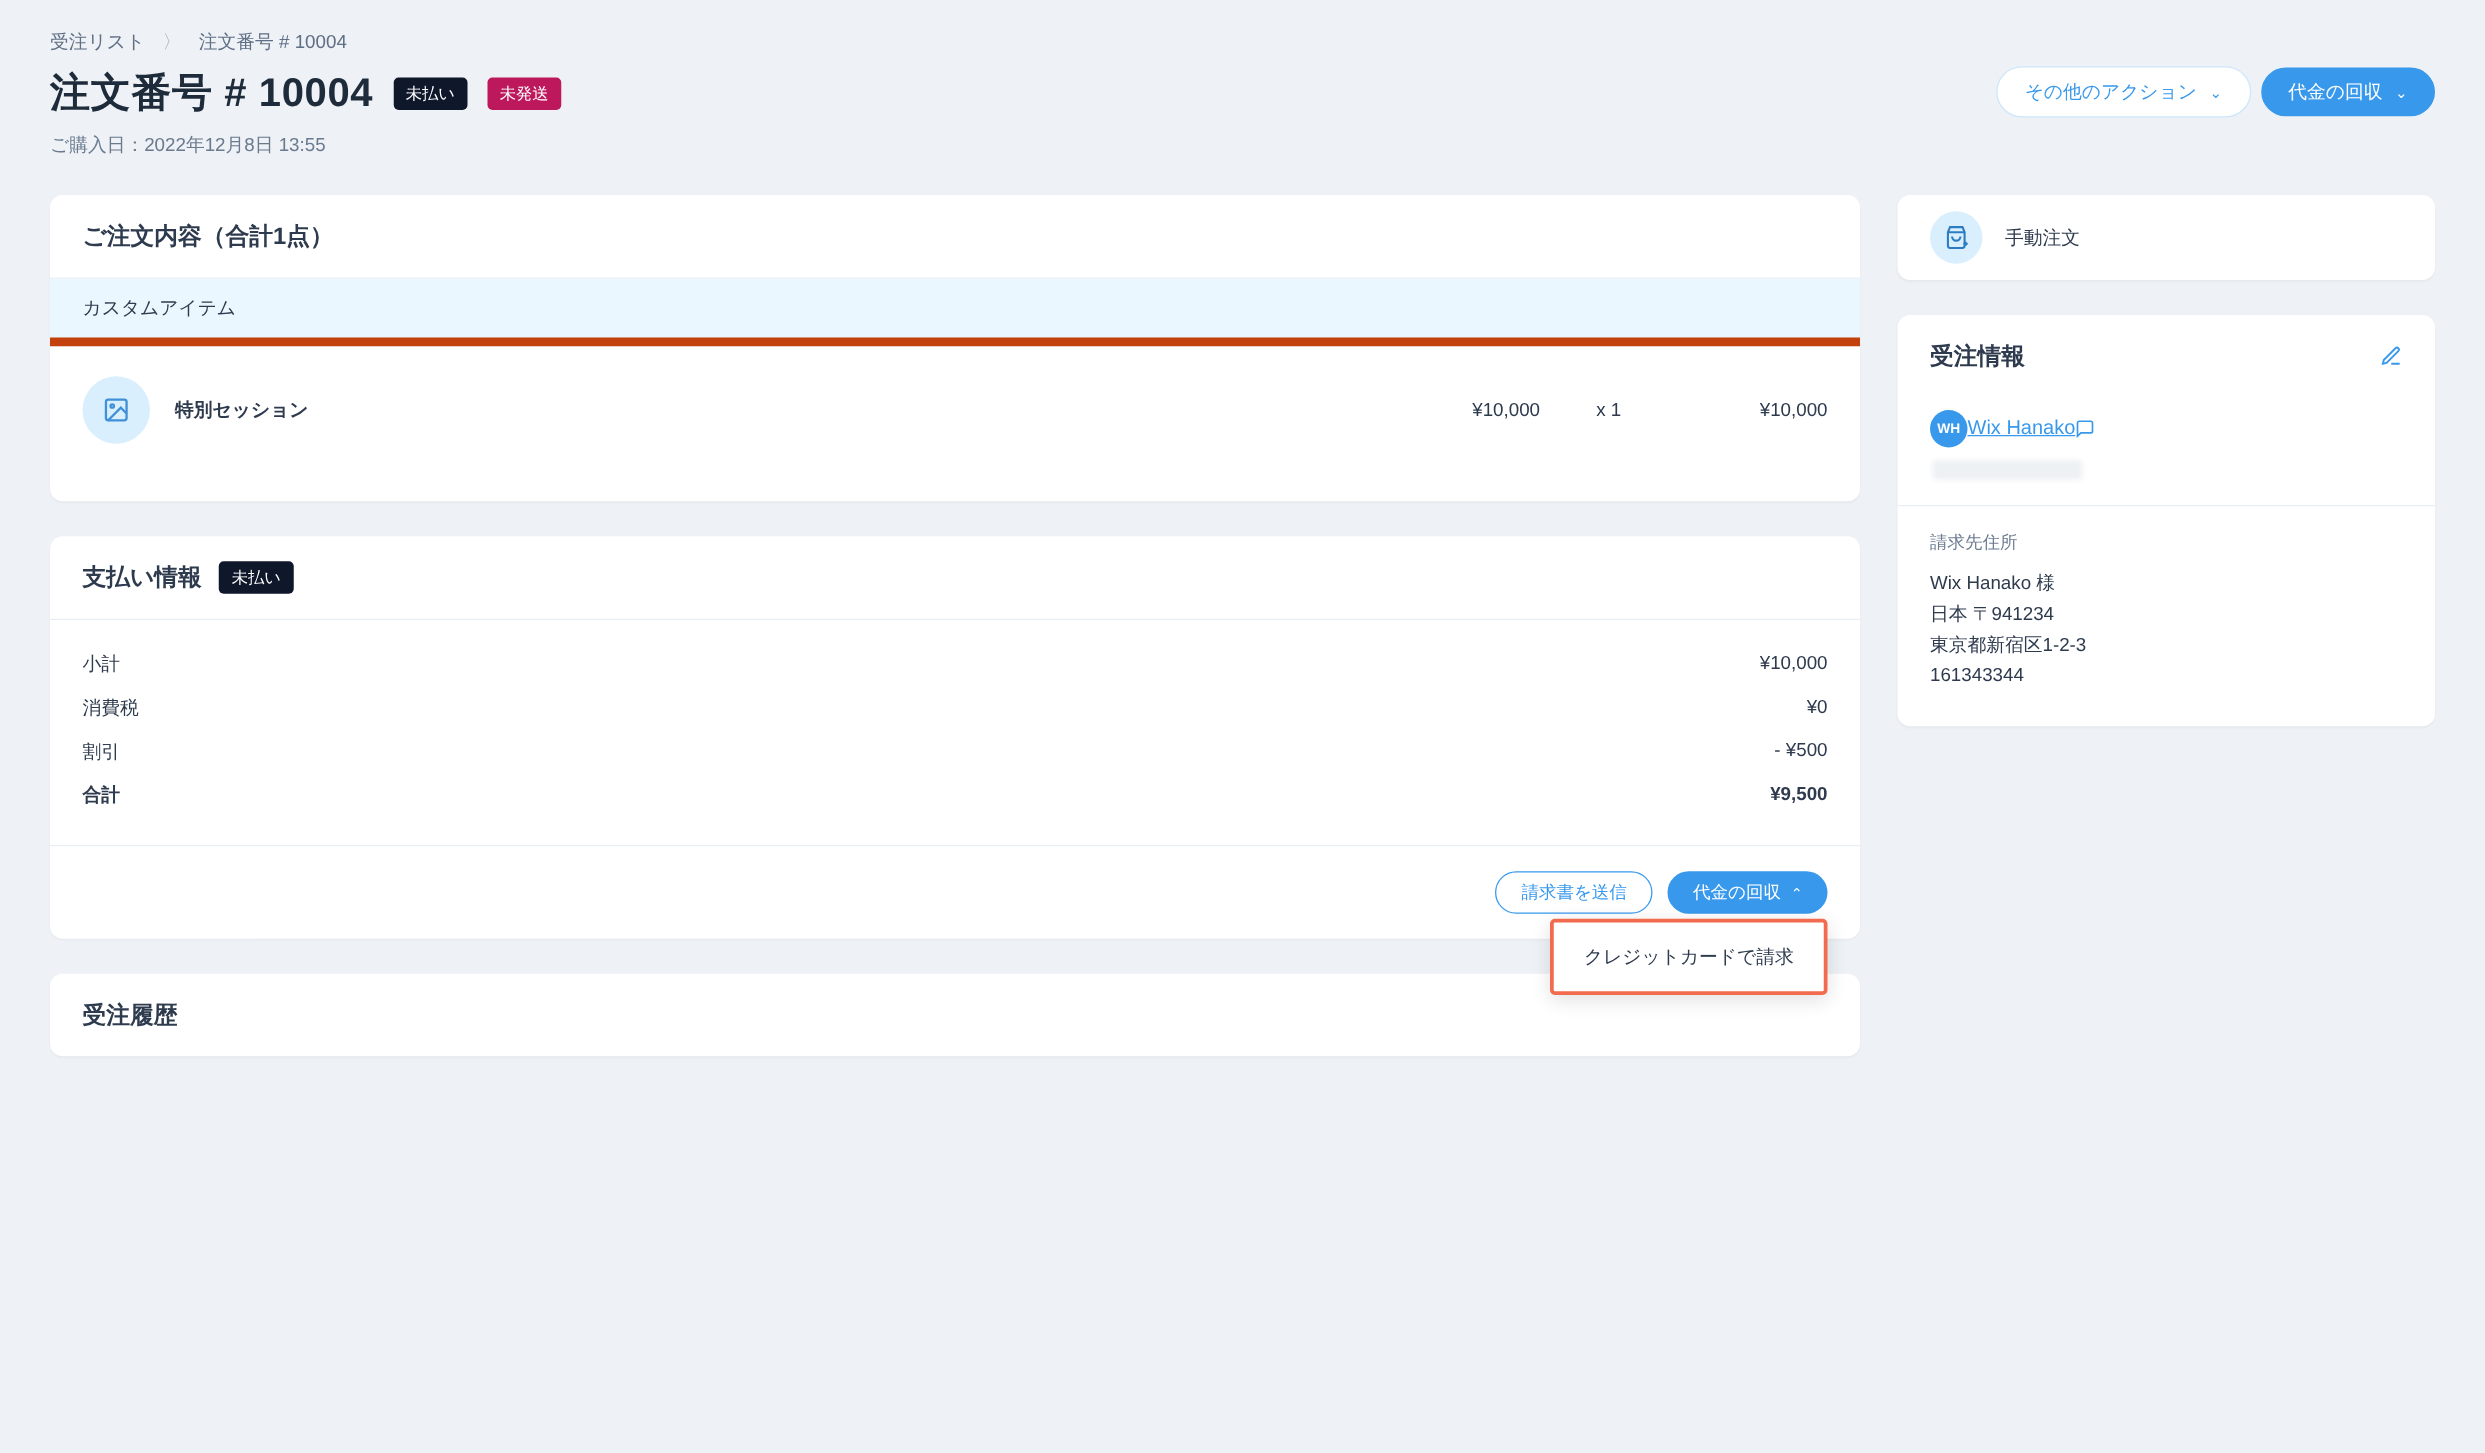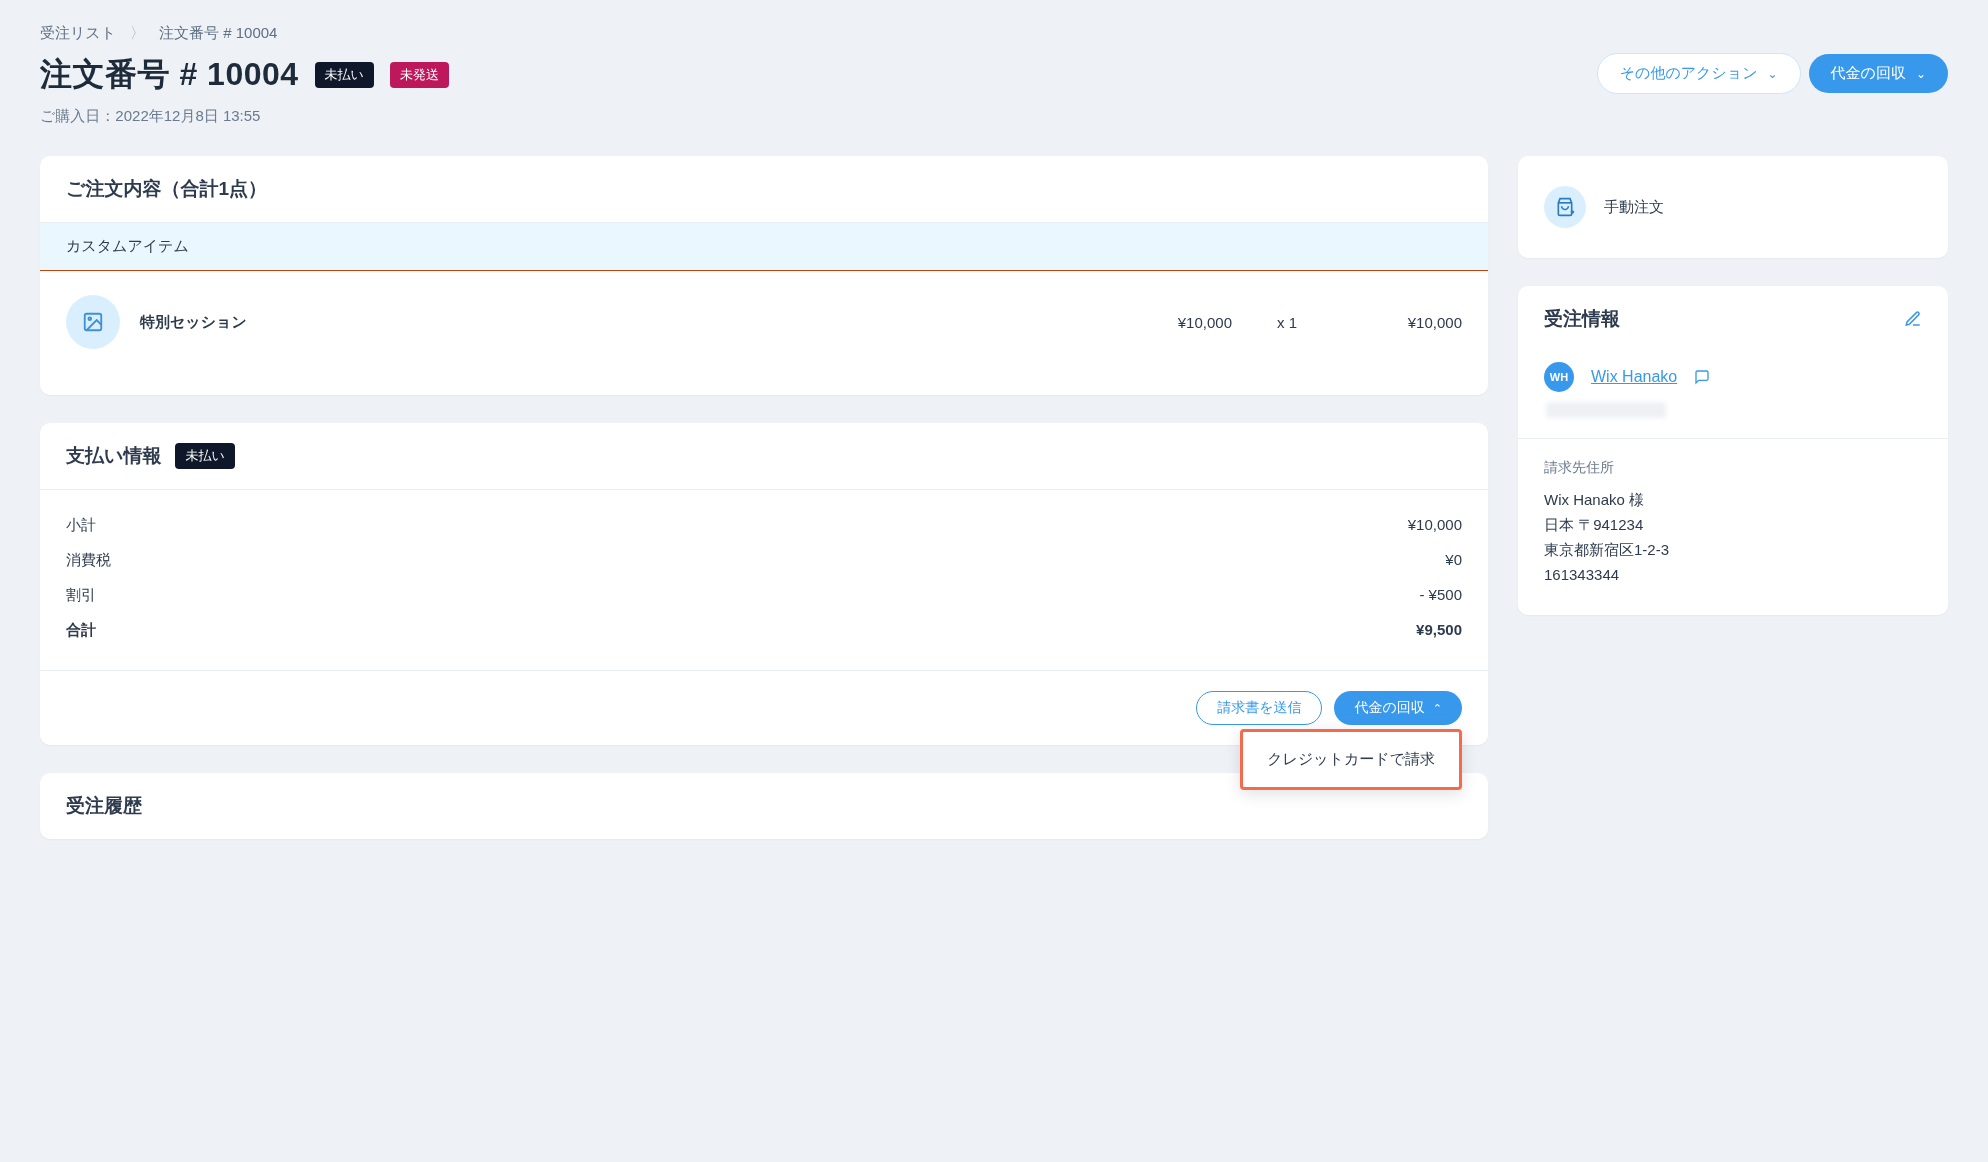--- a/index.html
+++ b/index.html
@@ -94,21 +94,21 @@
     display: flex;
     align-items: center;
     gap: 14px;
   }
   .card-head .badge { font-size: 13px; }
   .subhead {
     background: #eaf7fe;
     padding: 14px 26px;
     color: #2e3b4e;
     font-size: 15px;
-    border-bottom: 1px solid #c2410c;
+    border-bottom: 7px solid #c2410c;
   }
   .item-row {
     display: flex;
     align-items: center;
     padding: 24px 26px 46px 26px;
     gap: 20px;
   }
   .thumb {
     width: 54px; height: 54px;
     border-radius: 50%;
@@ -168,39 +168,39 @@
     border-radius: 4px;
     box-shadow: 0 4px 16px rgba(0,0,0,0.12);
     z-index: 10;
   }
   .dropdown-item {
     padding: 18px 24px;
     font-size: 15px;
     cursor: pointer;
     white-space: nowrap;
   }
-  .side-card { padding: 30px 26px; }
+  .side-card { padding: 13px 26px; }
   .manual-row { display: flex; align-items: center; gap: 18px; }
   .iconcircle {
     width: 42px; height: 42px;
     border-radius: 50%;
     background: #daeffe;
     display: flex; align-items: center; justify-content: center;
     color: #2b7cc0;
   }
   .side-title-row {
     display: flex;
     justify-content: space-between;
     align-items: center;
     padding: 20px 26px;
   }
   .side-title { font-size: 19px; font-weight: 700; }
   .edit-icon { color: #3899ec; cursor: pointer; }
   .customer-block { padding: 10px 26px 20px 26px; }
-  .customer-row { display: flex; align-items: center; gap: 17px; margin-bottom: 10px;}
+  .customer-row { display: flex; align-items: center; gap: 0; margin-bottom: 10px;}
   .avatar {
     width: 30px; height: 30px; border-radius: 50%;
     background: #3899ec; color: #fff;
     display: flex; align-items: center; justify-content: center;
     font-size: 11px; font-weight: 600;
   }
   .customer-name { color: #3899ec; font-size: 16px; }
   .chat-icon { color: #3899ec; font-size: 14px; }
   .blurline {
     width: 120px; height: 16px;

